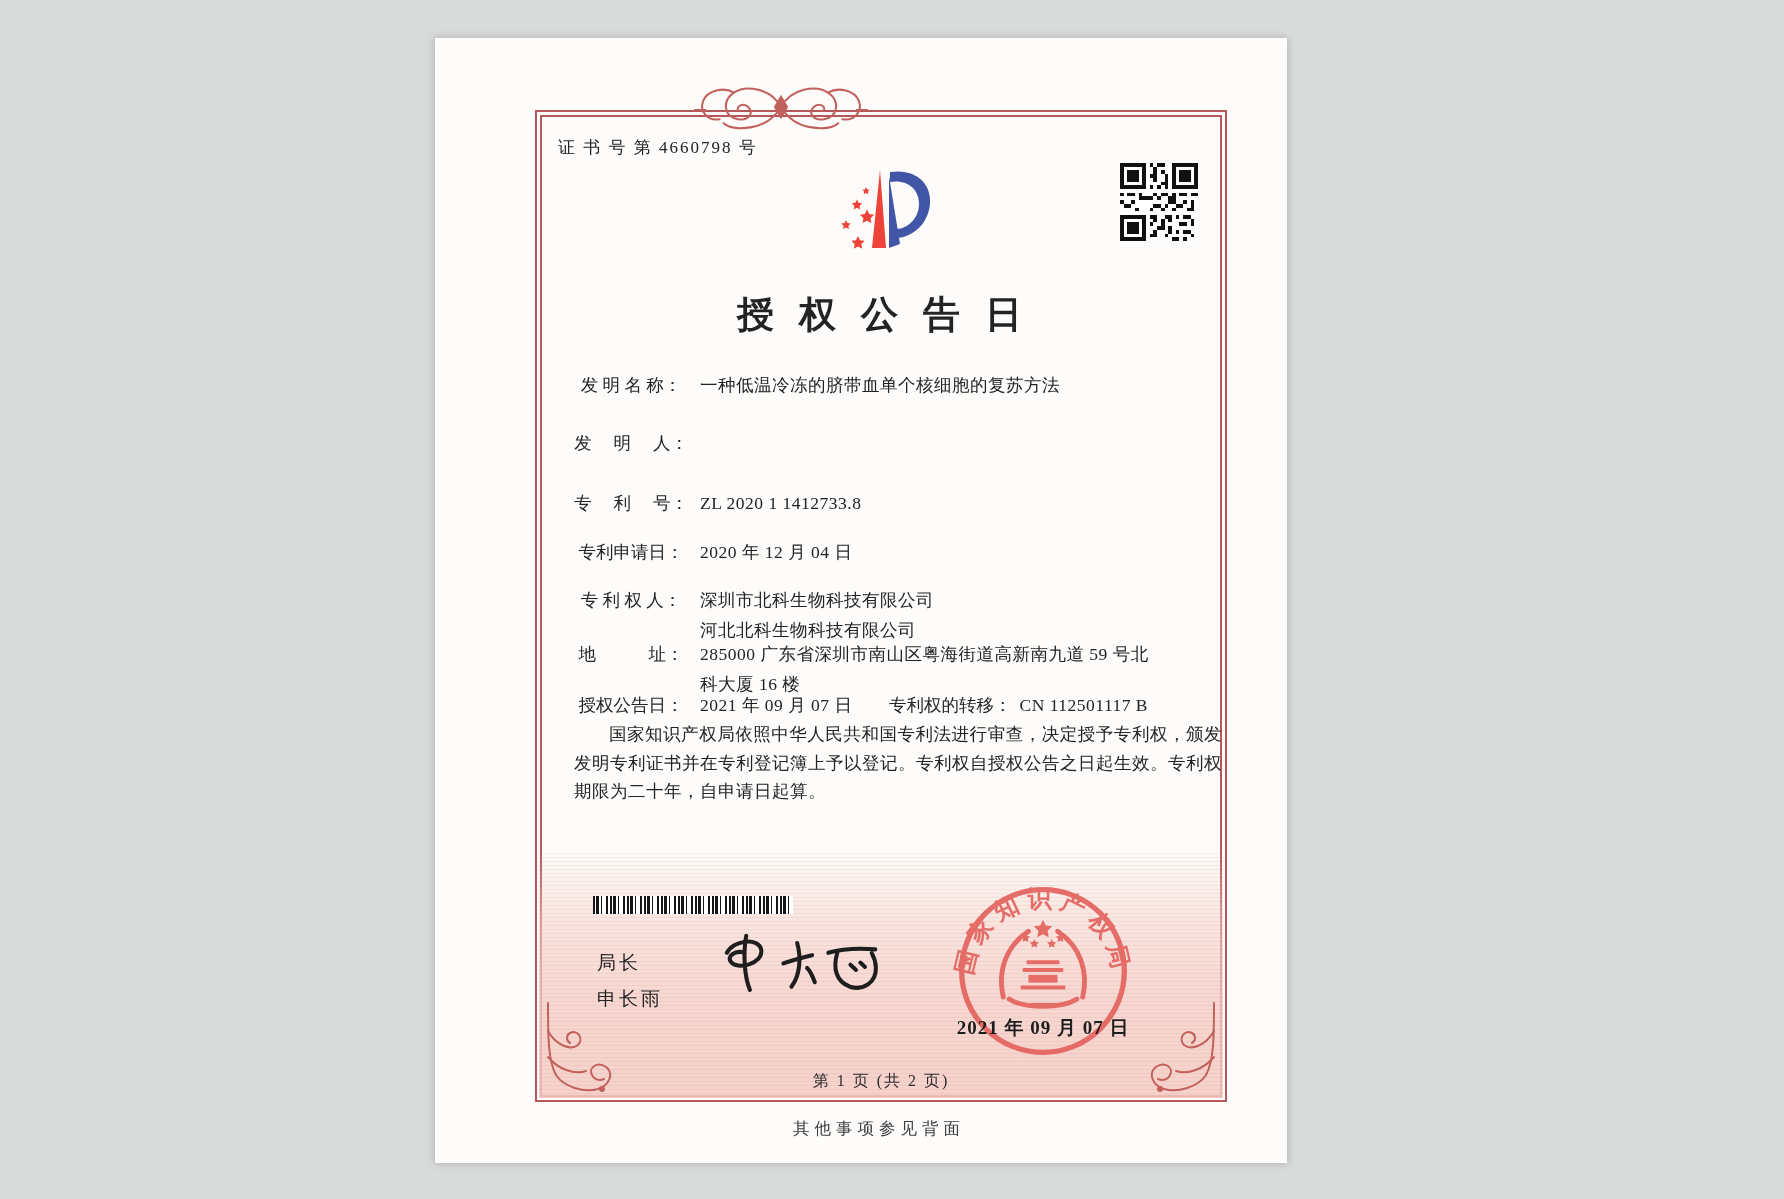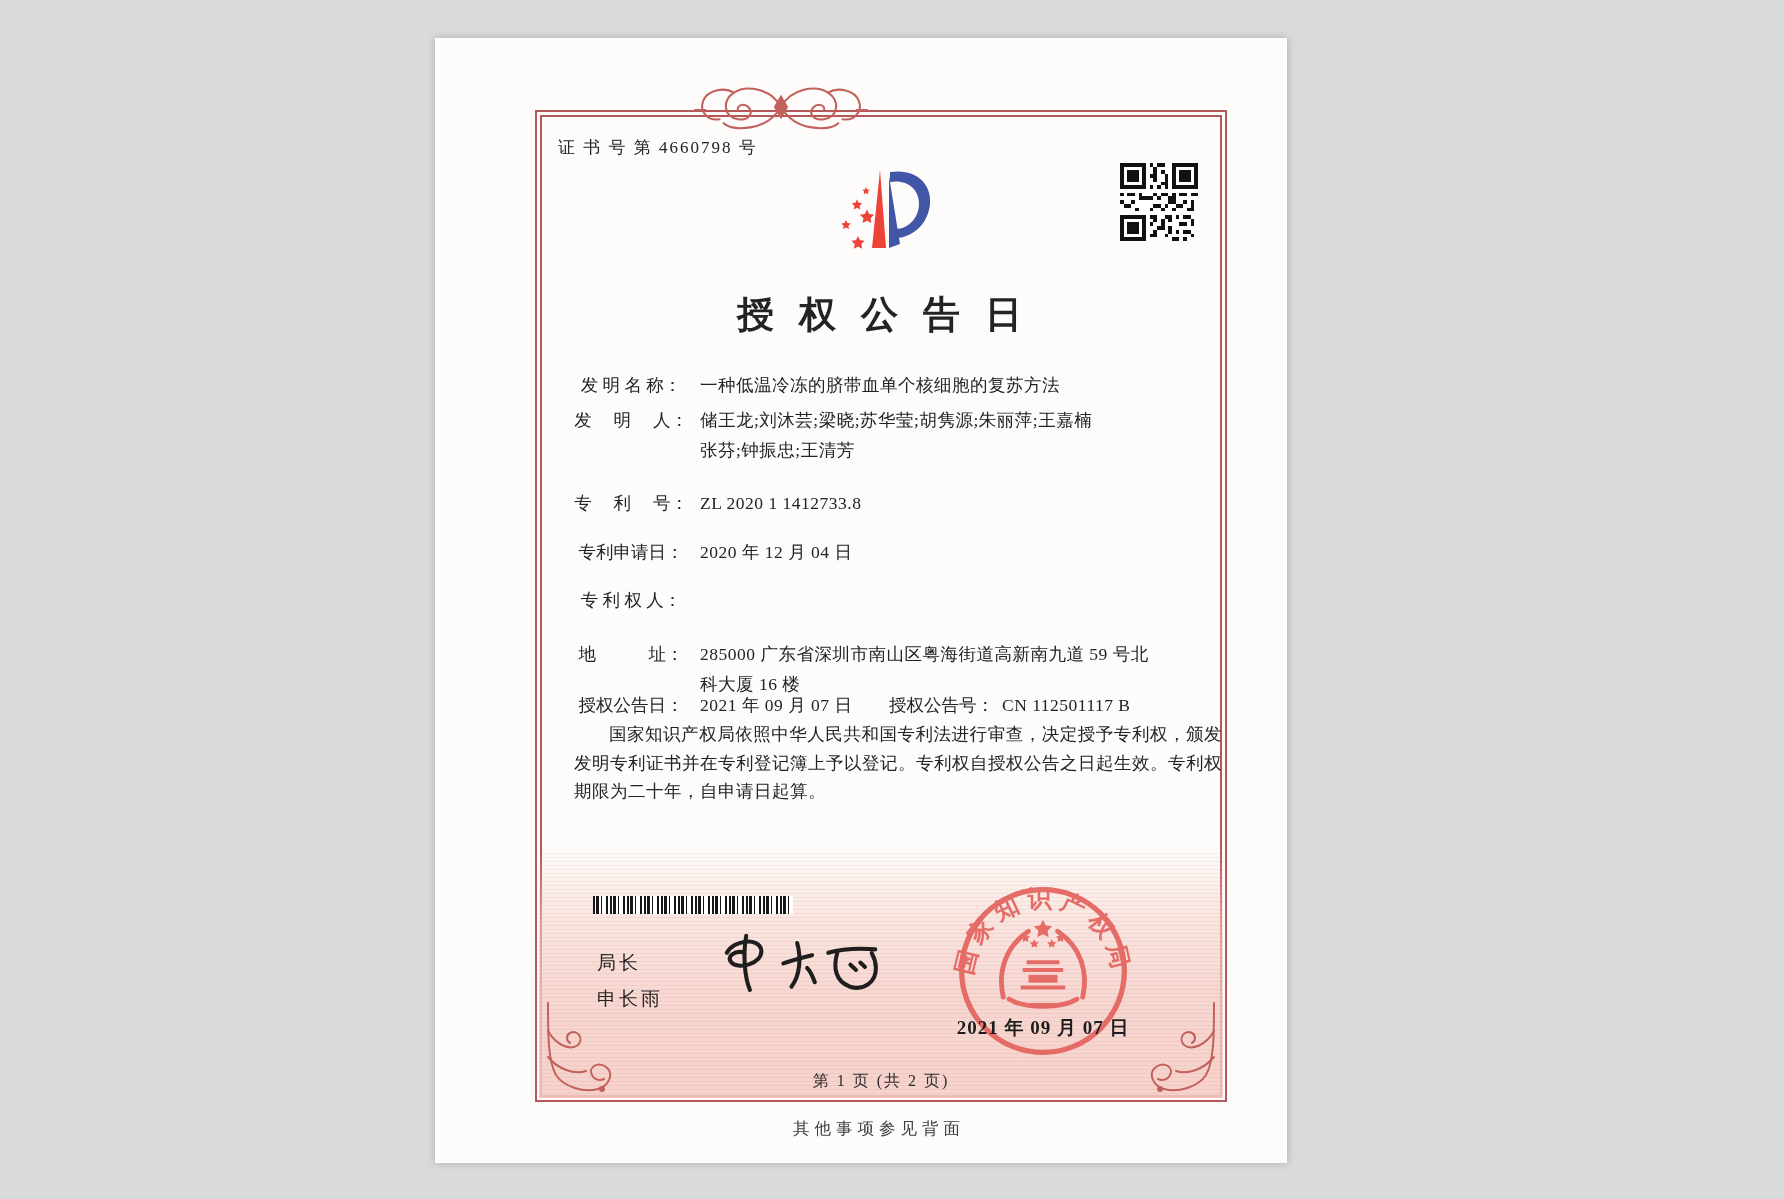--- a/index.html
+++ b/index.html
@@ -118,38 +118,38 @@
       <path fill="#111" fill-rule="evenodd" d="M0 0h7v7H0z M1 1h5v5H1z M2 2h3v3H2z M14 0h7v7h-7z M15 1h5v5h-5z M16 2h3v3h-3z M0 14h7v7H0z M1 15h5v5H1z M2 16h3v3H2z"></path>
       <path fill="#111" d="M8 0h1v1H8zM10 0h2v1h-2zM9 1h1v2H9zM11 2h1v1h-1zM8 3h2v1H8zM12 3h1v2h-1zM9 4h1v1H9zM11 5h2v1h-2zM8 6h1v1H8zM10 6h1v1h-1zM12 6h1v1h-1zM0 8h1v1H0zM2 8h2v1H2zM5 8h1v2H5zM6 9h2v1H6zM3 10h1v1H3zM0 10h1v1H0zM1 11h2v1H1zM4 12h1v1H4zM9 8h1v1H9zM11 8h2v1h-2zM14 8h1v1h-1zM16 8h2v1h-2zM19 8h2v1h-2zM8 9h1v1H8zM10 9h1v1h-1zM13 9h2v2h-2zM17 10h1v1h-1zM19 10h1v2h-1zM9 11h2v1H9zM12 11h1v1h-1zM15 11h2v1h-2zM8 12h1v1H8zM11 12h1v1h-1zM14 12h1v1h-1zM18 12h2v1h-2zM8 14h2v1H8zM12 14h2v1h-2zM15 14h1v1h-1zM17 14h2v1h-2zM9 15h1v1H9zM11 15h1v2h-1zM13 15h1v1h-1zM16 16h2v1h-2zM19 15h1v2h-1zM8 16h1v1H8zM10 17h2v1h-2zM13 17h1v2h-1zM15 18h1v1h-1zM17 18h2v1h-2zM9 18h1v1H9zM8 19h2v1H8zM12 19h1v1h-1zM14 20h2v1h-2zM17 20h1v1h-1zM19 19h1v1h-1z"></path>
     </svg>
 
     <h1 class="title">授权公告日</h1>
 
     <div class="fields">
       <div class="row" style="top:332px">
         <span class="lbl">发 明 名 称：</span><span class="val">一种低温冷冻的脐带血单个核细胞的复苏方法</span>
       </div>
-      <div class="row" style="top:367px">
-        <span class="lbl">发　 明　 人：</span><span class="val multi"><span>储王龙;刘沐芸;梁晓;苏华莹;胡隽源;朱丽萍;王嘉楠</span><span>张芬;钟振忠;王清芳</span></span>
+      <div class="row" style="top:390px">
+        <span class="lbl">发　 明　 人：</span>
       </div>
       <div class="row" style="top:450px">
         <span class="lbl">专　 利　 号：</span><span class="val">ZL 2020 1 1412733.8</span>
       </div>
       <div class="row" style="top:499px">
         <span class="lbl">专利申请日：</span><span class="val">2020 年 12 月 04 日</span>
       </div>
       <div class="row" style="top:547px">
-        <span class="lbl">专 利 权 人：</span>
+        <span class="lbl">专 利 权 人：</span><span class="val multi"><span>深圳市北科生物科技有限公司</span><span>河北北科生物科技有限公司</span></span>
       </div>
       <div class="row" style="top:601px">
         <span class="lbl">地　　　址：</span><span class="val multi"><span>285000 广东省深圳市南山区粤海街道高新南九道 59 号北</span><span>科大厦 16 楼</span></span>
       </div>
       <div class="row" style="top:652px">
         <span class="lbl">授权公告日：</span><span class="val">2021 年 09 月 07 日</span>
-        <span class="pair2"><span class="lbl">授权公告号：</span><span class="val">CN 112501117 B</span></span>
+        <span class="pair2"><span class="lbl">专利权的转移：</span><span class="val">CN 112501117 B</span></span>
       </div>
     </div>
 
     <div class="paras">
       <p>国家知识产权局依照中华人民共和国专利法进行审查，决定授予专利权，颁发发明专利证书并在专利登记簿上予以登记。专利权自授权公告之日起生效。专利权期限为二十年，自申请日起算。</p>
     </div>
 
     <div class="barcode"></div>
     <div class="signer-title">局长</div>
     <div class="signer-name">申长雨</div>

